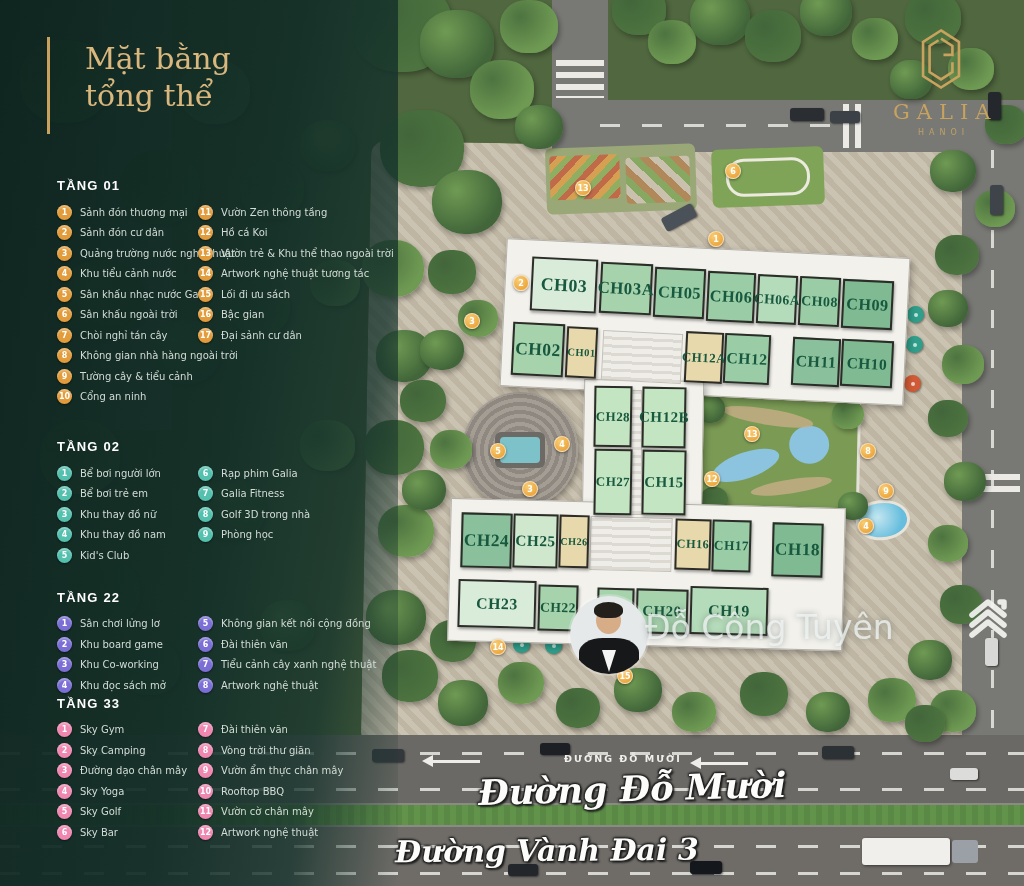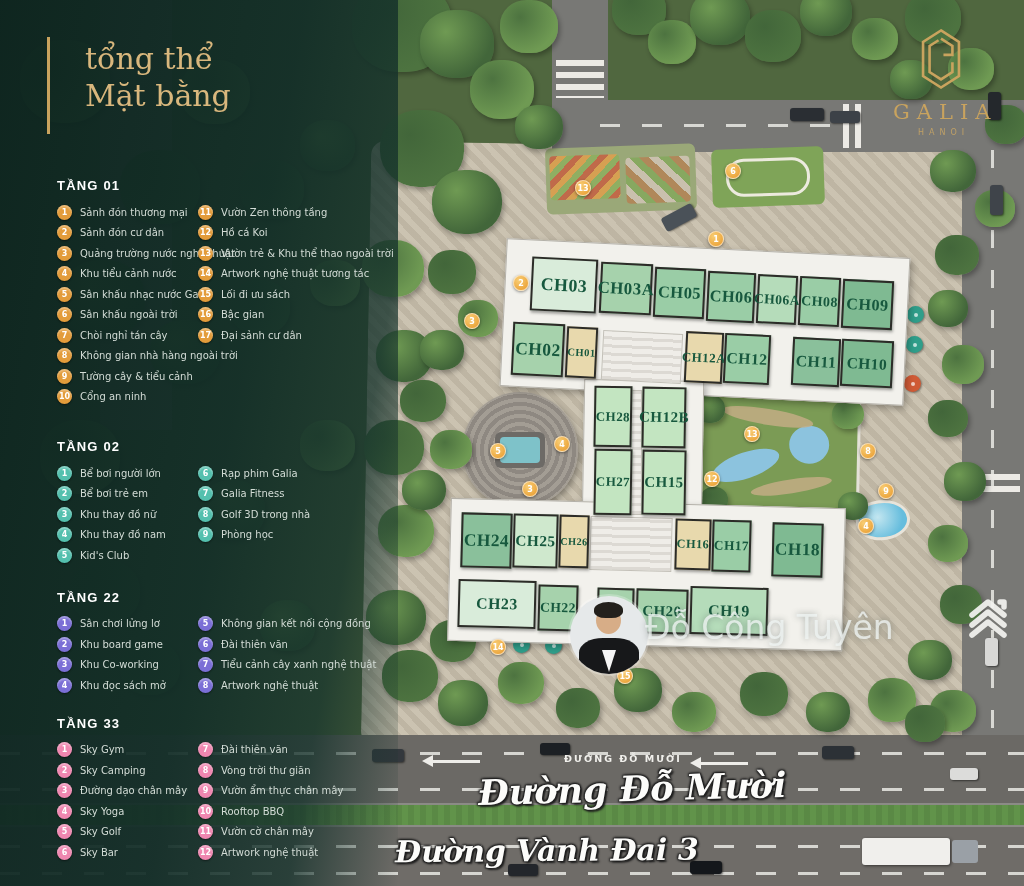--- a/index.html
+++ b/index.html
@@ -316,22 +316,22 @@
         </g>
       </svg>
       <div class="word">GALIA</div>
       <div class="city">HANOI</div>
     </div>
   </div>
 
   <aside id="sidebar">
     <div class="gold-line"></div>
     <div class="title">
+      <div>Mặt bằng</div>
       <div>tổng thể</div>
-      <div>Mặt bằng</div>
     </div>
     <div id="sections">
         <section style="margin-top: 0px;">
           <h3 class="sec-h">TẦNG 01</h3>
           <div class="sec-cols">
             <div class="sec-col1">
               <div class="l-row">
                 <span class="badge" style="background: rgb(227, 156, 59);">1</span>
                 <span class="l-label">Sảnh đón thương mại</span>
               </div>
@@ -483,21 +483,21 @@
                 <span class="badge" style="background: rgb(123, 111, 214);">7</span>
                 <span class="l-label">Tiểu cảnh cây xanh nghệ thuật</span>
               </div>
               <div class="l-row">
                 <span class="badge" style="background: rgb(123, 111, 214);">8</span>
                 <span class="l-label">Artwork nghệ thuật</span>
               </div>
             </div>
           </div>
         </section>
-        <section style="margin-top: 20px;">
+        <section style="">
           <h3 class="sec-h">TẦNG 33</h3>
           <div class="sec-cols">
             <div class="sec-col1">
               <div class="l-row">
                 <span class="badge" style="background: rgb(239, 135, 176);">1</span>
                 <span class="l-label">Sky Gym</span>
               </div>
               <div class="l-row">
                 <span class="badge" style="background: rgb(239, 135, 176);">2</span>
                 <span class="l-label">Sky Camping</span>

